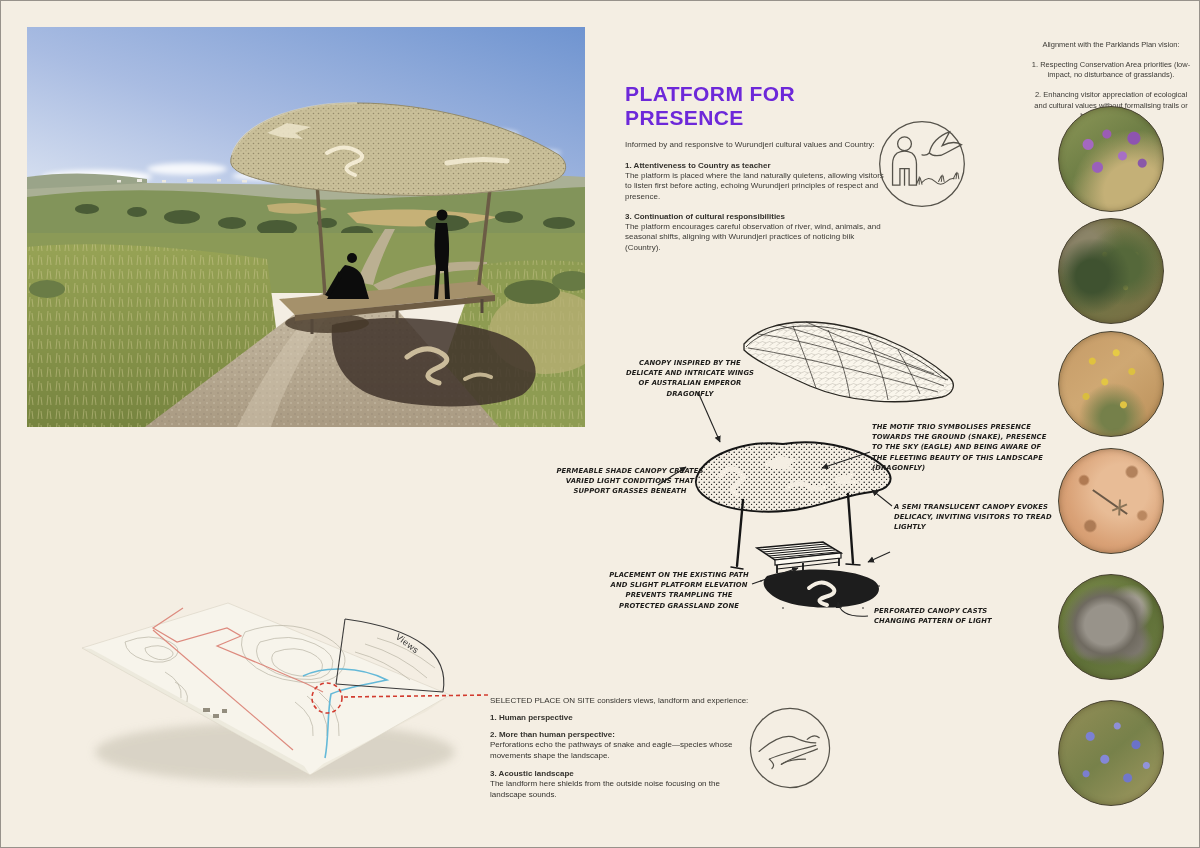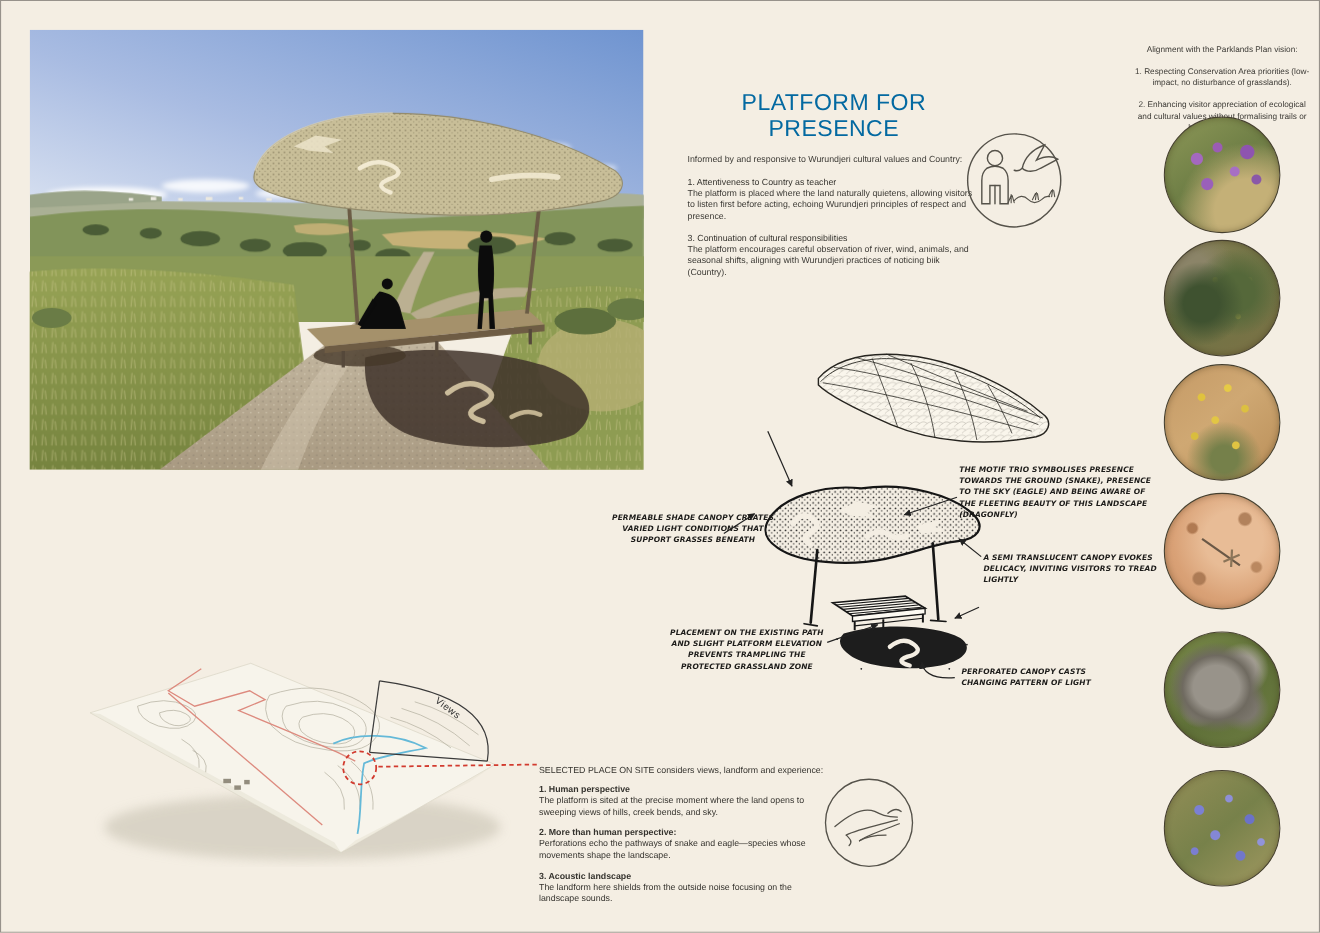--- a/index.html
+++ b/index.html
@@ -5,24 +5,24 @@
   html,body{margin:0;padding:0;background:#d8d3c8;}
   #board{
     position:relative;width:1200px;height:848px;margin:0 auto;
     background:#f4eee3;overflow:hidden;
     font-family:"Liberation Sans",sans-serif;color:#35332e;
     box-shadow:inset 0 0 0 1px #97928b;
   }
   .abs{position:absolute;}
   
   #title-block{left:625px;top:82px;width:266px;}
-  .poster-title{font-size:21px;font-weight:400;letter-spacing:.4px;color:#0369a1;margin:0 0 10px 0;text-align:center;}
+  .poster-title{font-size:21px;font-weight:700;letter-spacing:.4px;color:#6d28d9;margin:0 0 10px 0;}
   .intro{font-size:8px;line-height:1.35;color:#3c3a35;margin:0 0 10px 0;}
   .principle{margin:0 0 9px 0;}
-  .principle h3{font-size:8px;font-weight:400;margin:0;color:#33312c;}
+  .principle h3{font-size:8px;font-weight:700;margin:0;color:#33312c;}
   .principle p{font-size:8px;line-height:1.33;margin:1px 0 0 0;color:#3c3a35;}
   
   #parklands{left:1030px;top:40px;width:162px;text-align:center;font-size:7.5px;line-height:1.35;color:#3c3a35;}
   #parklands .pk-item{margin-top:10px;}
   
   .ann{
     font:italic 700 6.8px/1.5 "DejaVu Sans",sans-serif;
     color:#1d1c1a;letter-spacing:.1px;text-transform:uppercase;
   }
   .ann.center{text-align:center;}
@@ -332,20 +332,21 @@
     </defs>
     <path d="M158,62 L180,112" marker-end="url(#arw)"></path>
     <path d="M330,122 L282,138" marker-end="url(#arw)"></path>
     <path d="M118,155 L146,137" marker-end="url(#arw)"></path>
     <path d="M352,176 L332,160" marker-end="url(#arw)"></path>
     <path d="M350,222 L328,232" marker-end="url(#arw)"></path>
     <path d="M212,254 L258,238" marker-end="url(#arw)"></path>
     <path d="M328,286 Q300,288 298,272" marker-end="url(#arw)"></path>
   </svg>
 
+  <div class="abs ann center" style="left:620px;top:358px;width:140px">Canopy inspired by the delicate and intricate wings of Australian emperor dragonfly</div>
   <div class="abs ann" style="left:872px;top:422px;width:176px">The motif trio symbolises presence towards the ground (snake), presence to the sky (eagle) and being aware of the fleeting beauty of this landscape (dragonfly)</div>
   <div class="abs ann" style="left:894px;top:502px;width:158px">A semi translucent canopy evokes delicacy, inviting visitors to tread lightly</div>
   <div class="abs ann center" style="left:556px;top:466px;width:148px">Permeable shade canopy creates varied light conditions that support grasses beneath</div>
   <div class="abs ann center" style="left:606px;top:570px;width:146px">Placement on the existing path and slight platform elevation prevents trampling the protected grassland zone</div>
   <div class="abs ann" style="left:874px;top:606px;width:142px">Perforated canopy casts changing pattern of light</div>
 
   <svg class="abs" style="left:55px;top:592px" width="445" height="220" viewBox="0 0 445 220">
     <defs>
         <filter id="mblur">
           <feGaussianBlur stdDeviation="5"></feGaussianBlur>
@@ -382,21 +383,20 @@
       <path d="M281,92 L388,100"></path>
       <path d="M290,27 Q398,42 388,100"></path>
     </g>
     <text x="340" y="46" transform="rotate(37 340 46)" font-size="9" fill="#333333" font-family="Liberation Sans, sans-serif" letter-spacing=".5">Views</text>
   </svg>
 
   <div class="abs" id="site-block">
     <h2>SELECTED PLACE ON SITE considers views, landform and experience:</h2>
     <div class="site-sec">
       <h3>1. Human perspective</h3>
-      <p>The platform is sited at the precise moment where the land opens to sweeping views of hills, creek bends, and sky.</p>
     </div>
     <div class="site-sec">
       <h3>2. More than human perspective:</h3>
       <p>Perforations echo the pathways of snake and eagle—species whose movements shape the landscape.</p>
     </div>
     <div class="site-sec">
       <h3>3. Acoustic landscape</h3>
       <p>The landform here shields from the outside noise focusing on the landscape sounds.</p>
     </div>
   </div>

